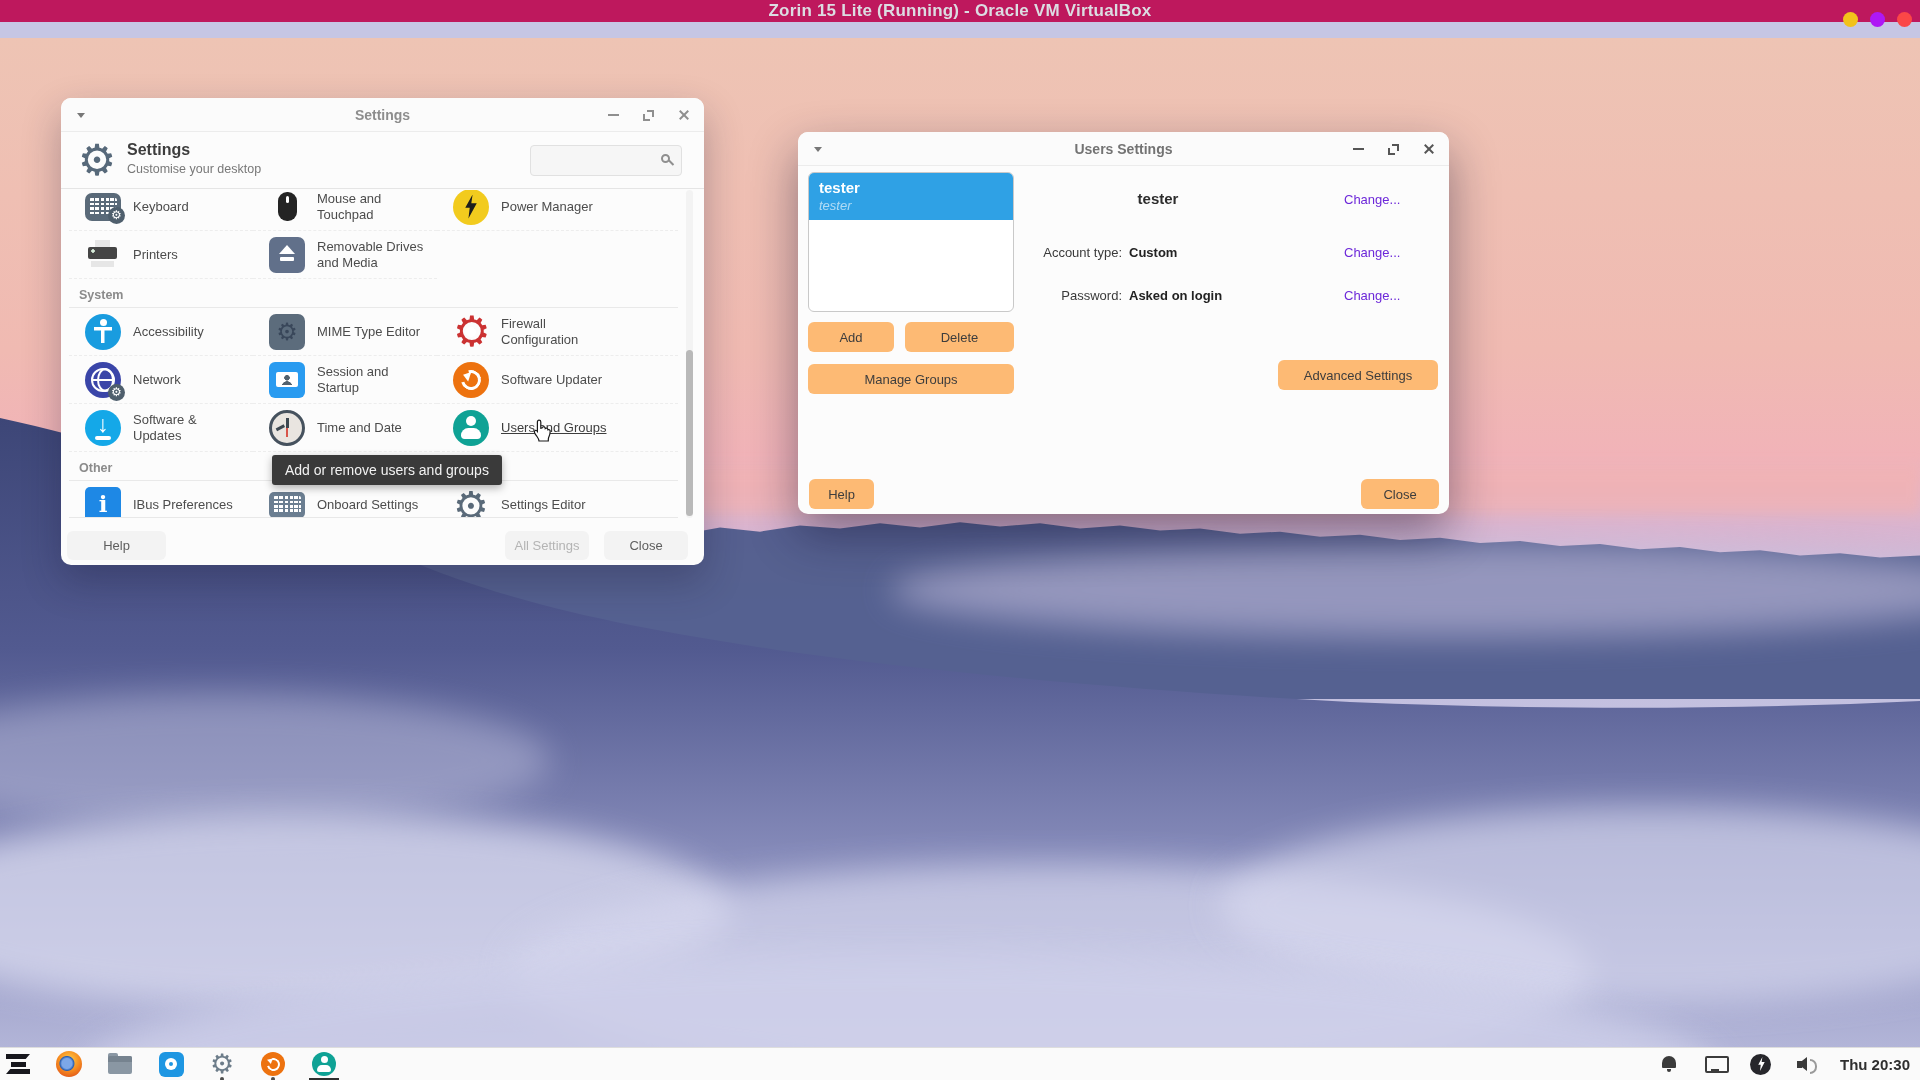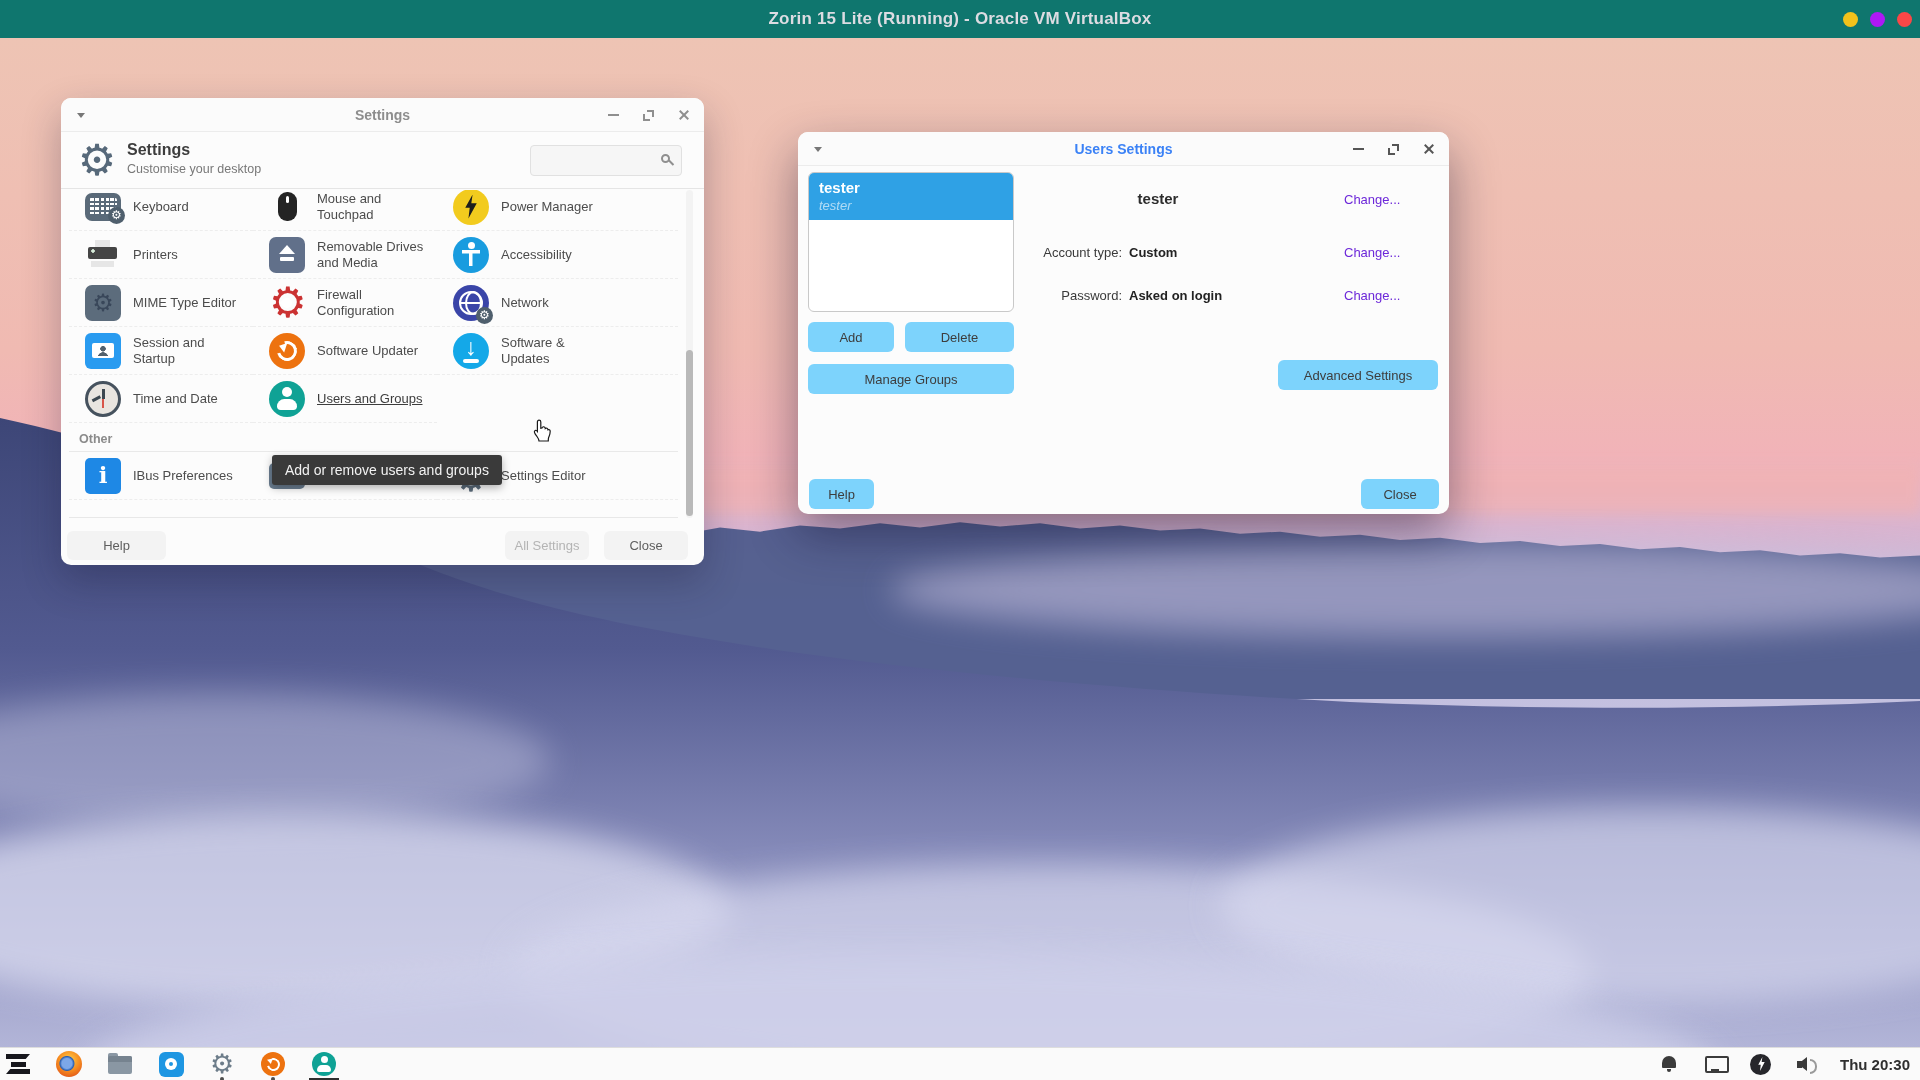--- a/index.html
+++ b/index.html
@@ -1,38 +1,38 @@
 <!DOCTYPE html>
 <html><head>
 <meta charset="utf-8">
 <style>
   html,body{margin:0;padding:0;background:#222;}
   #screen{position:relative;width:1920px;height:1080px;overflow:hidden;
     font-family:"Liberation Sans",sans-serif;background:#c6c6e4;}
   *{box-sizing:border-box;}
 
   
-  #host-titlebar{position:absolute;top:0;left:0;right:0;height:38px;background:#0f766e;
+  #host-titlebar{position:absolute;top:0;left:0;right:0;height:22px;background:#be185d;
     display:flex;align-items:center;justify-content:center;z-index:60;}
   .host-title{font-size:17px;font-weight:bold;color:#dcdce2;letter-spacing:.2px;}
   .host-controls{position:absolute;right:8px;top:0;height:38px;display:flex;gap:12px;align-items:center;}
   .host-dot{width:15px;height:15px;border-radius:50%;}
 
   
   #desktop{position:absolute;top:38px;left:0;right:0;bottom:0;z-index:1;}
   #desktop svg{display:block;width:100%;height:100%;}
 
   
   .win{position:absolute;background:#fcfcfc;border-radius:10px;box-shadow:0 16px 38px rgba(25,25,55,.30);}
   #win-settings{left:61px;top:98px;width:643px;height:467px;z-index:10;}
   #win-users{left:798px;top:132px;width:651px;height:382px;z-index:11;box-shadow:0 20px 48px rgba(18,18,48,.45);}
   .titlebar{position:relative;height:34px;display:flex;align-items:center;justify-content:center;
     background:#fbfbfb;border-bottom:1px solid #ececec;border-radius:10px 10px 0 0;}
   .win-title{font-size:14px;font-weight:bold;color:#8d8d8d;}
-  #win-users .win-title{color:#3b82f6;}
+  #win-users .win-title{color:#737373;}
   .menu-caret{position:absolute;left:16px;top:0;height:34px;display:flex;align-items:center;color:#777;}
   .winbtns{position:absolute;right:14px;top:0;height:34px;display:flex;gap:24px;align-items:center;color:#8f8f8f;}
   #win-users .winbtns{color:#555;}
   .glyph-caret{width:0;height:0;border:4.5px solid transparent;border-top:5.5px solid currentColor;margin-top:5px;}
   .glyph-min{width:11px;height:2px;background:currentColor;}
   .glyph-max{width:11px;height:11px;position:relative;}
   .glyph-max::before{content:"";position:absolute;right:0;top:0;width:5px;height:5px;border-top:2px solid currentColor;border-right:2px solid currentColor;}
   .glyph-max::after{content:"";position:absolute;left:0;bottom:0;width:5px;height:5px;border-bottom:2px solid currentColor;border-left:2px solid currentColor;}
   .glyph-close{width:12px;height:12px;position:relative;}
   .glyph-close::before,.glyph-close::after{content:"";position:absolute;left:5px;top:0;width:2px;height:12px;background:currentColor;}
@@ -141,21 +141,21 @@
     font-size:14px;padding:7px 13px;border-radius:3px;white-space:nowrap;box-shadow:0 3px 8px rgba(0,0,0,.3);}
   #cursor{position:absolute;left:531px;top:419px;z-index:99;}
 
   
   .userlist{position:absolute;left:10px;top:40px;width:206px;height:140px;border:1px solid #c9c9c9;
     border-radius:6px;background:#fff;overflow:hidden;}
   .user-item{height:47px;padding:6px 10px;}
   .user-item.selected{background:#2fa1e5;}
   .user-name{font-weight:bold;font-size:15px;color:#fff;}
   .user-full{font-style:italic;font-size:13px;color:rgba(255,255,255,.62);margin-top:2px;}
-  .btn{position:absolute;background:#7dd3fc;border-radius:6px;font-size:13px;color:#3d3d3d;
+  .btn{position:absolute;background:#fdba74;border-radius:6px;font-size:13px;color:#3d3d3d;
     display:flex;align-items:center;justify-content:center;cursor:default;}
   #btn-add{left:10px;top:190px;width:86px;height:30px;}
   #btn-delete{left:107px;top:190px;width:109px;height:30px;}
   #btn-groups{left:10px;top:232px;width:206px;height:30px;}
   #btn-adv{left:480px;top:228px;width:160px;height:30px;}
   #btn-help-u{left:11px;top:347px;width:65px;height:30px;}
   #btn-close-u{left:563px;top:347px;width:78px;height:30px;}
   .detail-heading{position:absolute;left:280px;top:58px;width:160px;text-align:center;
     font-weight:bold;font-size:15px;color:#2d2d2d;}
   .change{position:absolute;left:546px;width:80px;font-size:13px;color:#6d28d9;}
@@ -311,20 +311,24 @@
           <div class="cell item">
             <span class="ic printer-icon"></span>
             <span class="label">Printers</span>
           </div>
 
           <div class="cell item">
             <span class="ic removable-drives-icon"></span>
             <span class="label">Removable Drives and Media</span>
           </div>
 
+          <div class="cell header">
+
+            <span class="label">System</span>
+          </div>
 
           <div class="cell item">
             <span class="ic accessibility-icon"></span>
             <span class="label">Accessibility</span>
           </div>
 
           <div class="cell item">
             <span class="ic mime-editor-icon"></span>
             <span class="label">MIME Type Editor</span>
           </div>

